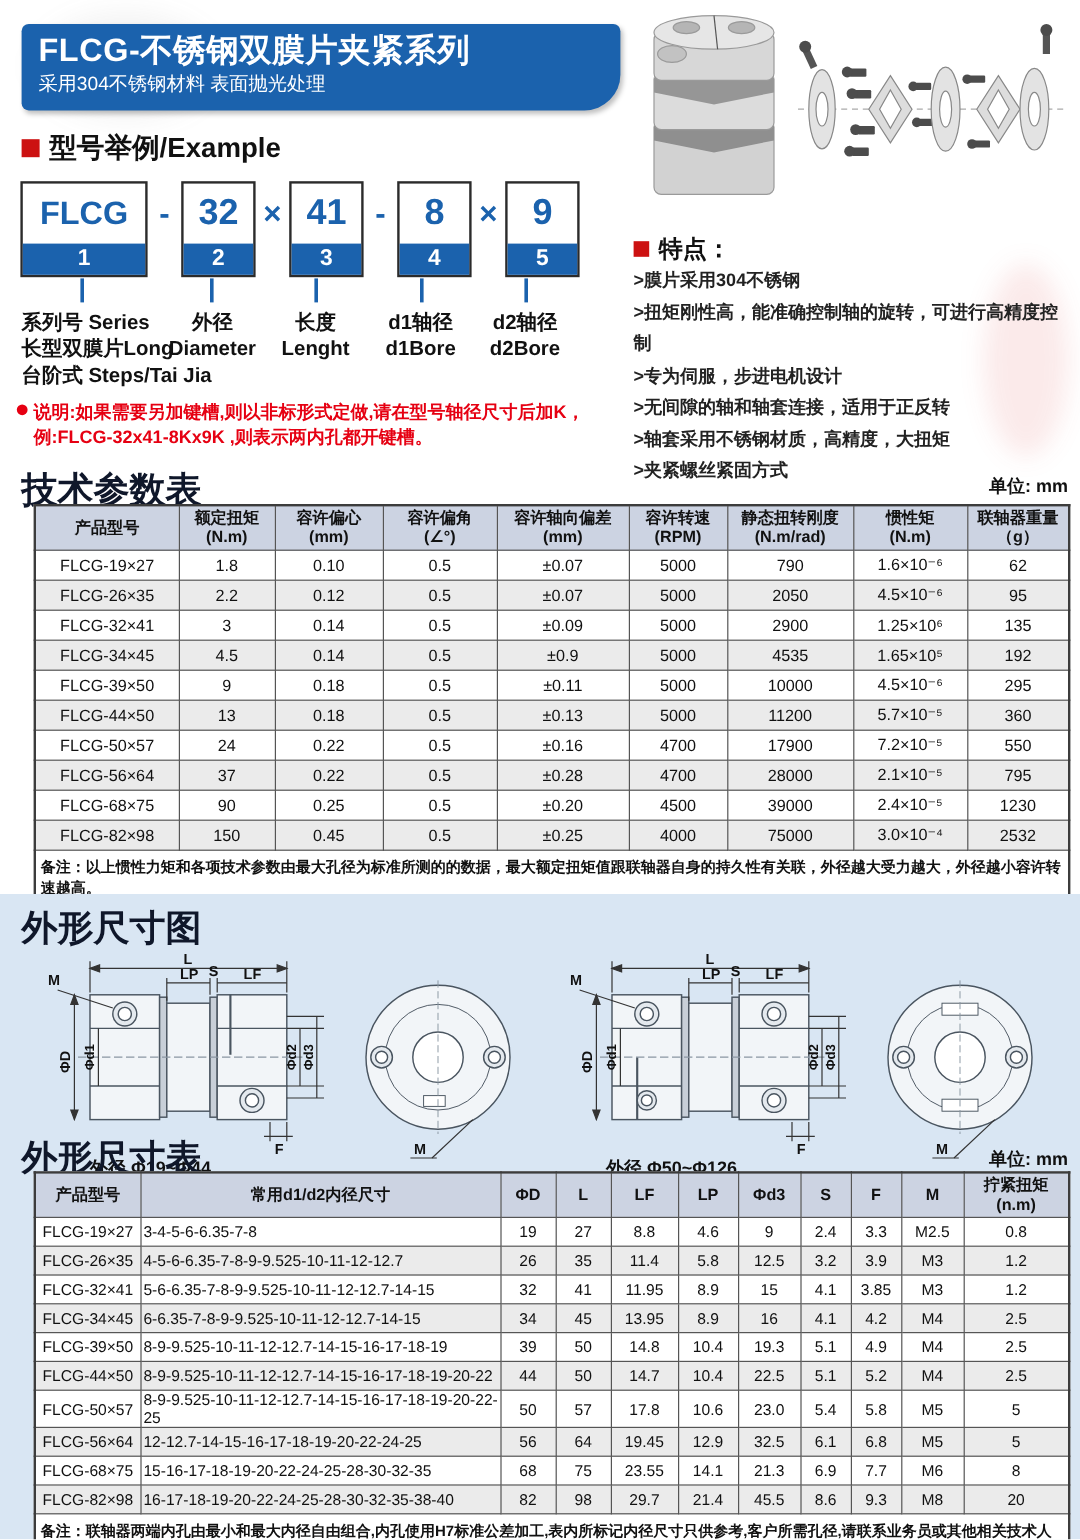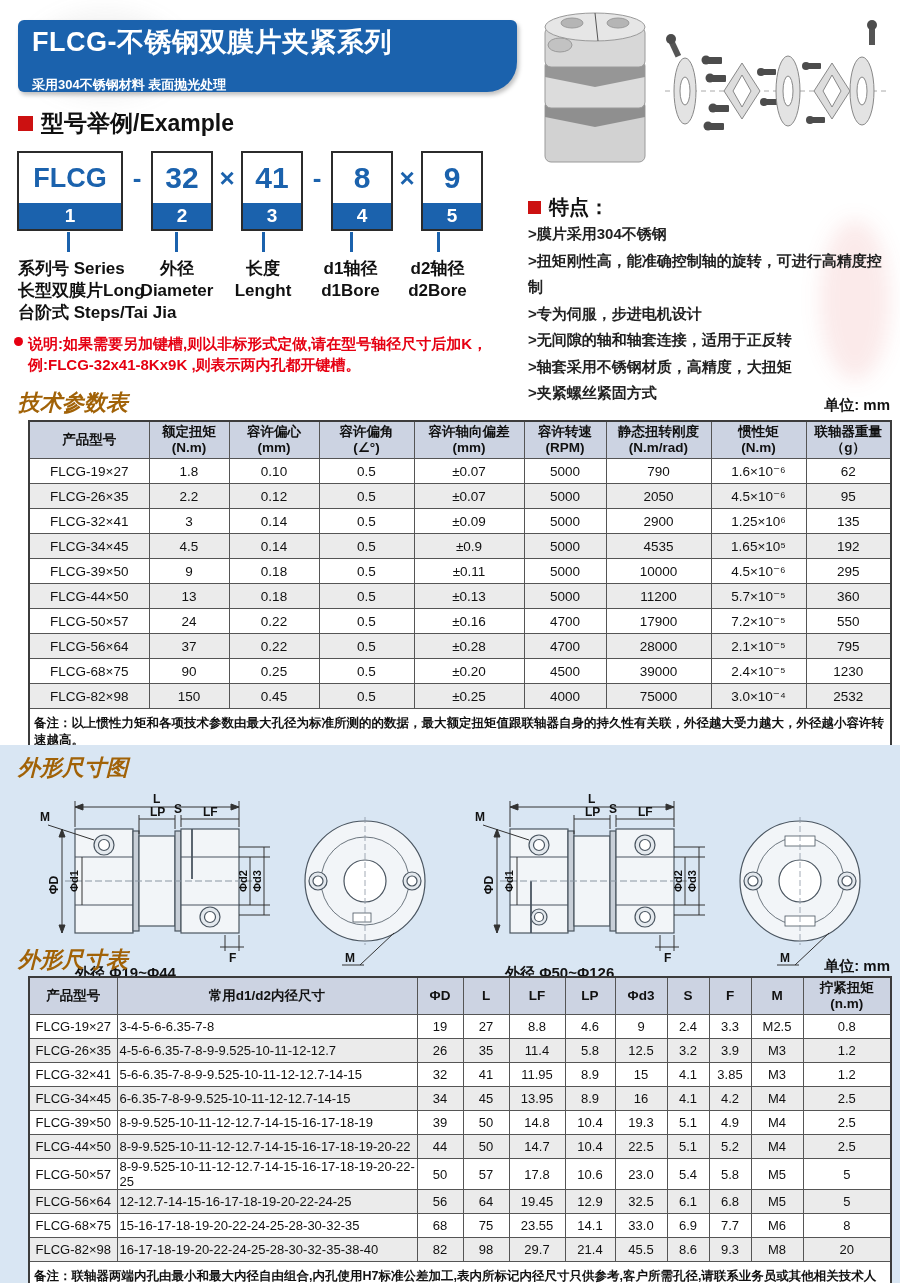--- a/index.html
+++ b/index.html
@@ -4,25 +4,25 @@
 <style>
   html,body{margin:0;padding:0;background:#fff;}
   .page{position:relative;width:900px;height:1283px;background:#fff;overflow:hidden;
         font-family:"Liberation Sans","DejaVu Sans",sans-serif;color:#1a1a1a;}
   
   .wm{position:absolute;border-radius:50%;filter:blur(10px);pointer-events:none;}
   
   .banner{position:absolute;left:18px;top:20px;width:499px;height:72px;background:#1b62ad;
           border-radius:6px 6px 30px 6px;box-shadow:2px 3px 4px rgba(0,0,0,.25);color:#fff;padding:6px 0 0 14px;box-sizing:border-box;}
   .banner .t{font-size:27px;font-weight:bold;letter-spacing:.5px;line-height:32px;}
-  .banner .s{font-size:13px;font-weight:bold;margin-top:18px;}
+  .banner .s{font-size:16px;font-weight:normal;margin-top:2px;}
   
   .h-red{position:absolute;display:flex;align-items:center;gap:8px;font-size:23px;font-weight:bold;color:#111;}
   .sq{width:15px;height:15px;background:#cc1111;display:inline-block;}
-  .h-blue{position:absolute;font-size:22px;font-weight:bold;color:#a16207;font-style:italic;}
+  .h-blue{position:absolute;font-size:30px;font-weight:bold;color:#0f172a;}
   .unit{position:absolute;font-size:15px;font-weight:bold;color:#111;}
   
   .exrow{position:absolute;left:17px;top:151px;display:flex;align-items:flex-start;}
   .exbox{border:2px solid #2b2b2b;width:58px;background:#fff;}
   .exbox.first{width:102px;}
   .exbox .val{height:50px;display:flex;align-items:center;justify-content:center;
               color:#1b62ad;font-size:30px;font-weight:bold;}
   .exbox.first .val{font-size:27px;}
   .exbox .num{height:26px;background:#1b62ad;color:#fff;font-size:19px;font-weight:bold;
               display:flex;align-items:center;justify-content:center;}
@@ -652,21 +652,21 @@
             <td>M5</td>
             <td>5</td>
           </tr>
           <tr>
             <td>FLCG-68×75</td>
             <td>15-16-17-18-19-20-22-24-25-28-30-32-35</td>
             <td>68</td>
             <td>75</td>
             <td>23.55</td>
             <td>14.1</td>
-            <td>33.0</td>
+            <td>21.3</td>
             <td>6.9</td>
             <td>7.7</td>
             <td>M6</td>
             <td>8</td>
           </tr>
           <tr>
             <td>FLCG-82×98</td>
             <td>16-17-18-19-20-22-24-25-28-30-32-35-38-40</td>
             <td>82</td>
             <td>98</td>

